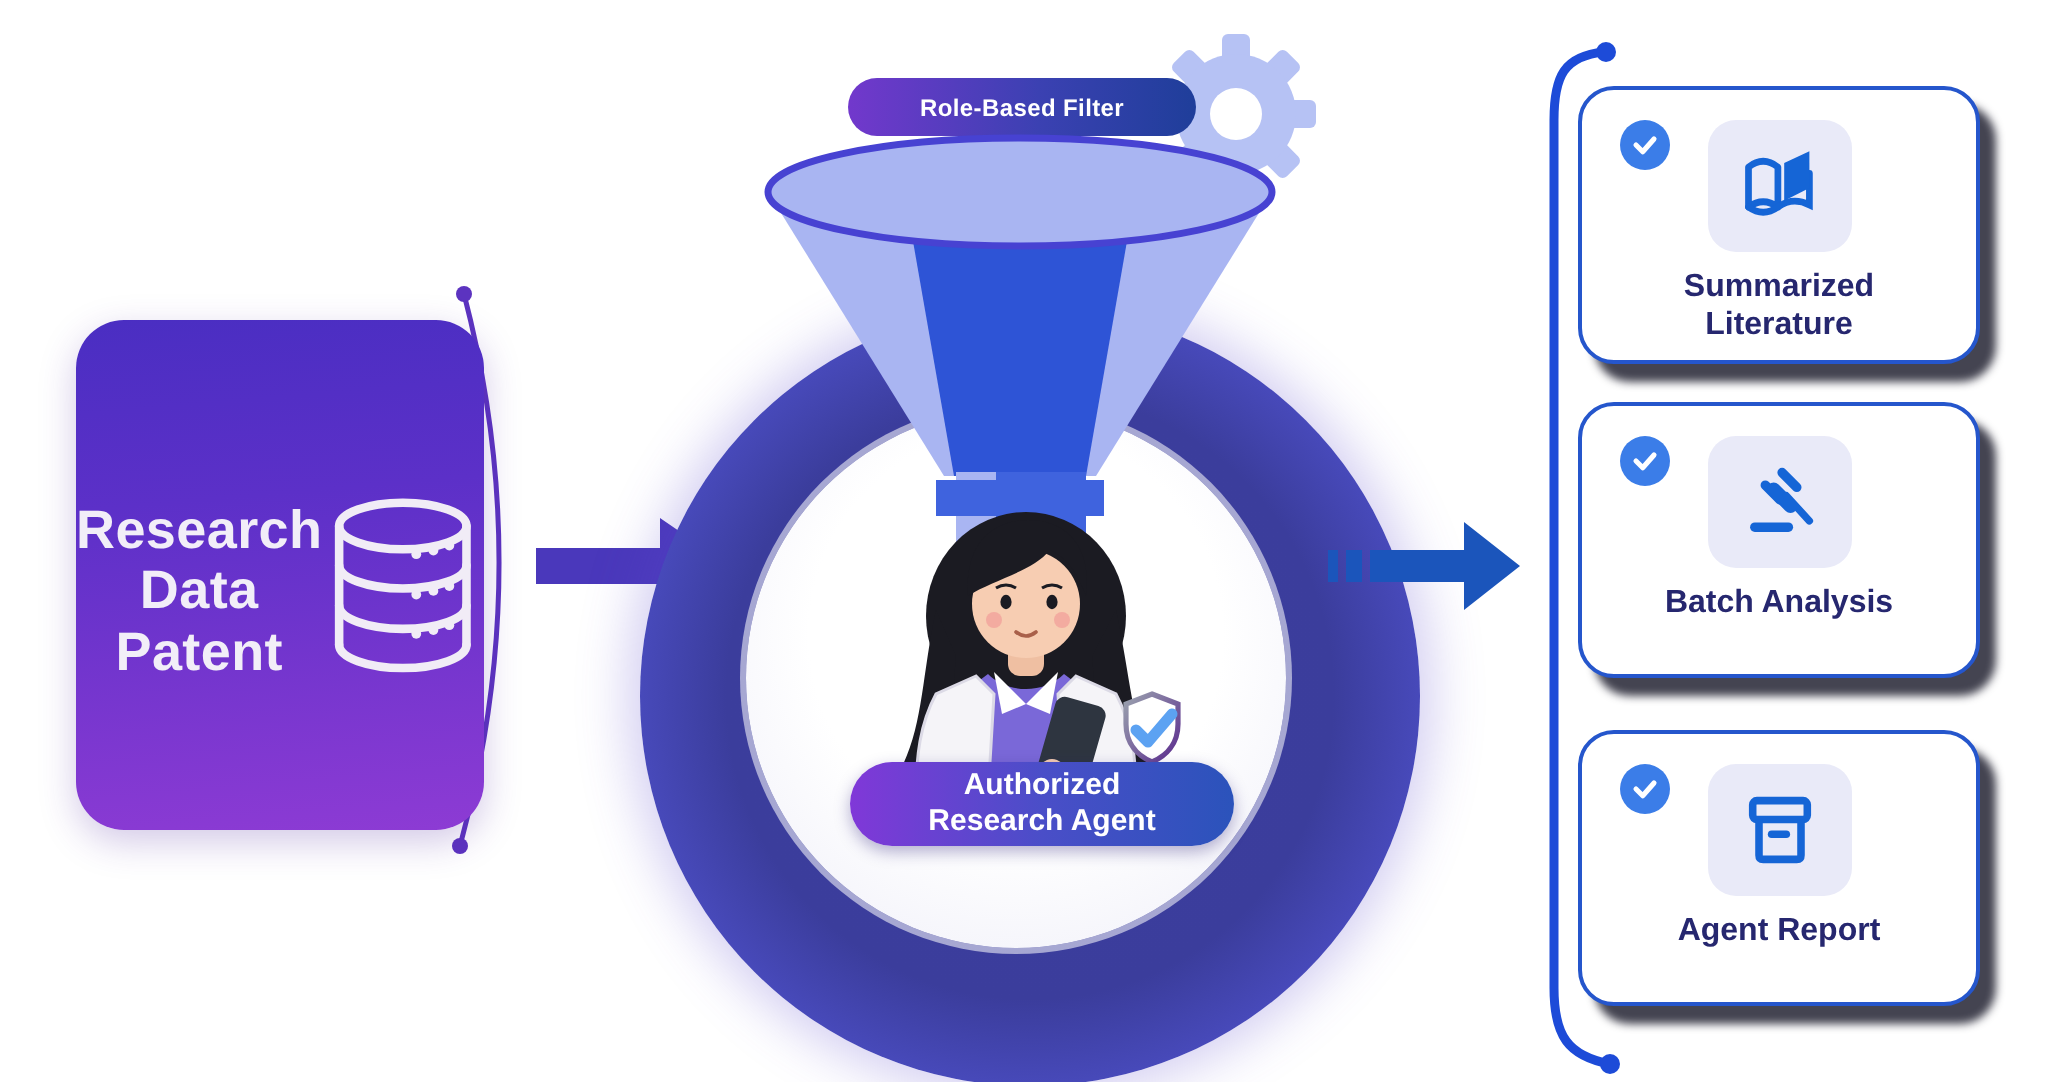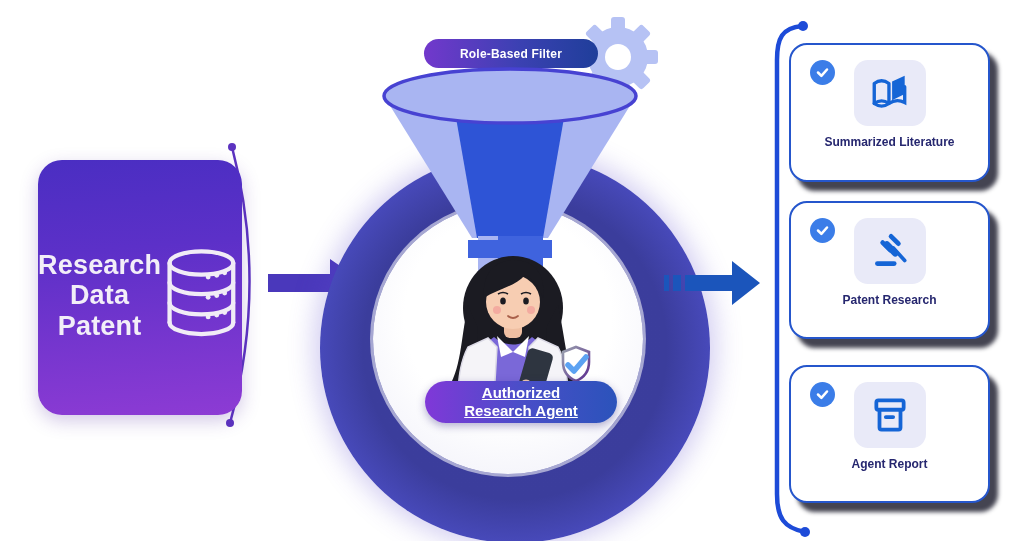--- a/index.html
+++ b/index.html
@@ -32,21 +32,20 @@
   .filter-pill {
     left:424px; top:39px; width:174px; height:29px; border-radius:15px;
     background:linear-gradient(90deg,#7238cc 0%,#3b41b2 55%,#1f3e9a 100%);
     font-size:12px; letter-spacing:0.2px;
   }
   .agent-pill {
     left:425px; top:381px; width:192px; height:42px; border-radius:21px;
     background:linear-gradient(90deg,#8038d8 0%,#4a4ec8 50%,#2b53bb 100%);
     font-size:15px; line-height:1.18;
     box-shadow:0 3px 8px rgba(40,30,120,0.35);
-    text-decoration:underline;
   }
 
   
   .glow-circle {
     left:320px; top:153px; width:390px; height:390px; border-radius:50%;
     background:radial-gradient(circle at 50% 50%,
       #3c3e9e 0%, #3b3d9c 55%, #4a4cc0 74%, #5150c8 86%,
       rgba(94,80,204,0.55) 93%, rgba(120,92,212,0) 100%);
     box-shadow:0 0 26px 6px rgba(92,76,204,0.28);
   }
@@ -70,21 +69,21 @@
     position:absolute; left:19px; top:15px; width:25px; height:25px;
     border-radius:50%; background:#3b7de8;
     display:flex; align-items:center; justify-content:center;
   }
   .icon-tile {
     width:72px; height:66px; border-radius:14px; background:#e9eaf8;
     display:flex; align-items:center; justify-content:center;
   }
   .card-label {
     margin-top:9px; max-width:150px; text-align:center;
-    color:#26276f; font-size:12px; font-weight:bold; line-height:1.18;
+    color:#26276f; font-size:16px; font-weight:bold; line-height:1.18;
   }
 </style>
 </head>
 <body>
 
 <div class="canvas">
 
   <svg class="abs" style="left:220px;top:135px;" width="56" height="300" viewBox="0 0 56 300">
     <path d="M12,12 Q48,150 10,288" fill="none" stroke="#5c33c0" stroke-width="2.5"></path>
     <circle cx="12" cy="12" r="4" fill="#5c33c0"></circle>
@@ -242,21 +241,21 @@
       <svg width="42" height="40" viewBox="0 0 40 38">
         <g stroke="#1565d6" stroke-linecap="round" fill="none">
           <path d="M21,5 L28,12" stroke-width="4.5"></path>
           <path d="M13,11 L20,18" stroke-width="4.5"></path>
           <path d="M17,13 L25,21" stroke-width="6.5"></path>
           <path d="M23,16 L34,28" stroke-width="3.5"></path>
           <path d="M8,31 L24,31" stroke-width="4.5"></path>
         </g>
       </svg>
     </div>
-    <div class="card-label">Patent Research</div>
+    <div class="card-label">Batch Analysis</div>
   </div>
 
   <div class="abs out-card card-3">
     <div class="check-badge">
       <svg width="15" height="15" viewBox="0 0 20 20">
         <polyline points="4,10 8.5,14.5 16,6" fill="none" stroke="#ffffff" stroke-width="3.4" stroke-linecap="round" stroke-linejoin="round"></polyline>
       </svg>
     </div>
     <div class="icon-tile">
       <svg width="42" height="40" viewBox="0 0 40 38">

